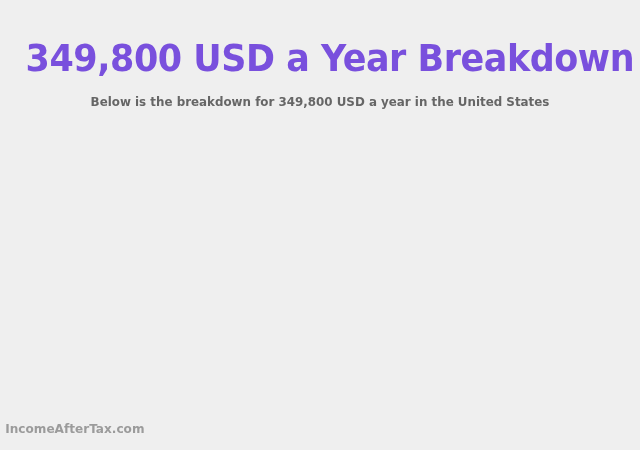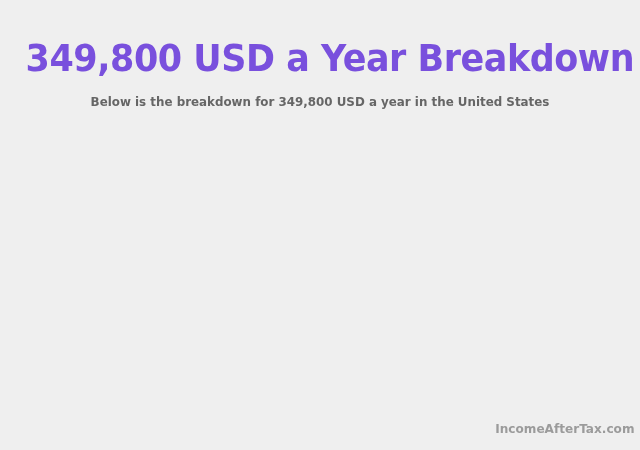--- a/index.html
+++ b/index.html
@@ -59,21 +59,21 @@
     left: 0;
     width: 640px;
     height: 290px;
     background: transparent;
   }
   .site-footer {
     position: absolute;
     left: 0;
     bottom: 12px;
     width: 640px;
-    text-align: right;
+    text-align: left;
   }
   .footer-watermark {
     font-family: "DejaVu Sans", "Liberation Sans", sans-serif;
     font-size: 13px;
     line-height: 18px;
     font-weight: bold;
     color: #9b9b9b;
     transform: scaleX(0.93);
     transform-origin: center center;
     display: inline-block;

